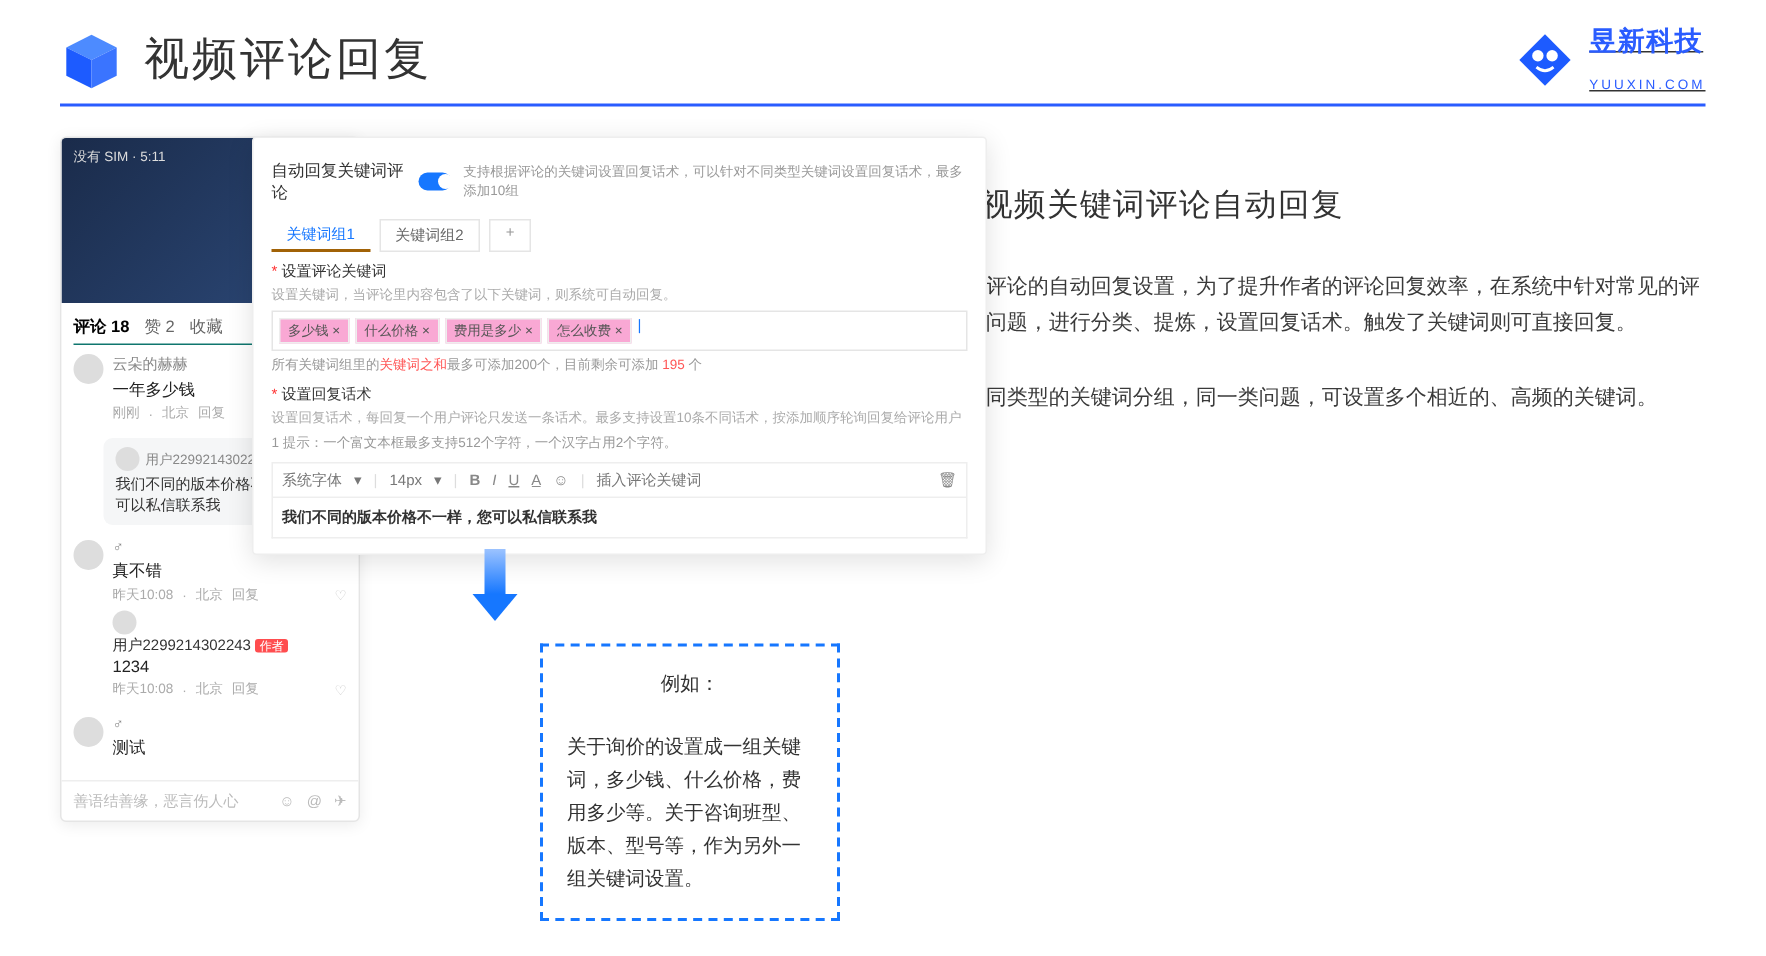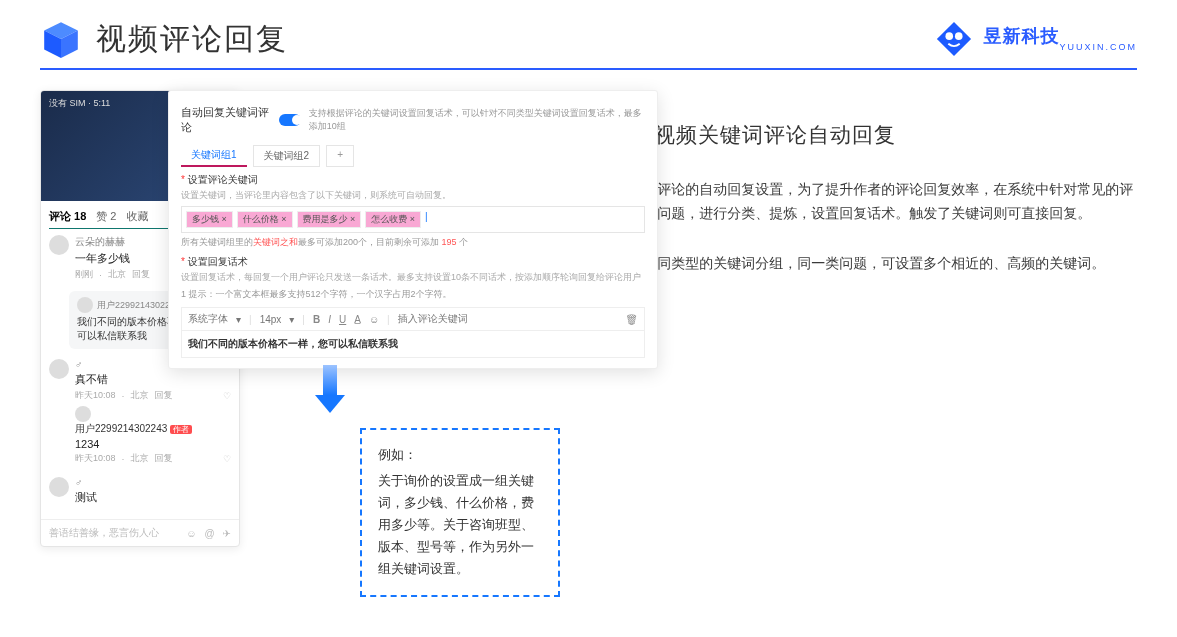--- a/index.html
+++ b/index.html
@@ -5,21 +5,21 @@
 * { margin:0; padding:0; box-sizing:border-box; }
 body { font-family:"Microsoft YaHei",Arial,sans-serif; background:#fff; width:1177px; height:637px; position:relative; color:#333; }
 
 
 .header { padding:18px 40px 8px 40px; display:flex; align-items:center; justify-content:space-between;gap:20px; }
 .title-wrap { display:flex; align-items:center; gap:14px; }
 .cube-icon { width:42px; height:42px; }
 .title { font-size:30px; font-weight:400; color:#333; letter-spacing:2px; }
 .logo-wrap { display:flex; align-items:center; gap:10px; }
 .logo-ico { width:38px; height:38px; }
-.logo-text { display:flex; flex-direction:row; line-height:1; }
+.logo-text { display:flex; flex-direction:column; line-height:1;text-decoration:underline; }
 .logo-cn { font-size:18px; font-weight:600; color:#2a5cff; letter-spacing:1px; }
 .logo-en { font-size:9px; color:#2a5cff; letter-spacing:2px; margin-top:16px; }
 .hr { height:2px; background:#2a5cff; margin:0 40px 20px 40px; }
 
 
 .main { display:flex; padding:0 40px; gap:30px; }
 .left { width:520px; position:relative; }
 .right { flex:1; padding-top:30px; }
 
 
@@ -44,21 +44,21 @@
 
 
 .panel { position:absolute; top:0; left:128px; width:490px; background:#fff; border:1px solid #eee; border-radius:3px; box-shadow:0 4px 18px rgba(0,0,0,.12); padding:10px 12px; font-size:10px; color:#666; }
 .p-row { display:flex; align-items:center; gap:8px; padding:4px 0; }
 .p-label { font-size:11px; color:#333; font-weight:500; }
 .switch { width:24px; height:12px; border-radius:6px; background:#1677ff; position:relative; }
 .switch:after { content:""; width:10px; height:10px; background:#fff; border-radius:50%; position:absolute; left:13px; top:1px; }
 .p-desc { font-size:9px; color:#999; }
 .ptabs { display:flex; gap:6px; margin:6px 0; font-size:10px; }
 .ptab { padding:3px 10px; border:1px solid #e5e5e5; color:#666; }
-.ptab.act { color:#1677ff; border-bottom:2px solid #be185d; border-top:none;border-left:none;border-right:none;}
+.ptab.act { color:#1677ff; border-bottom:2px solid #a16207; border-top:none;border-left:none;border-right:none;}
 .ptab.plus { color:#999; }
 .sec-t { font-size:10px; color:#333; margin-top:6px; }
 .sec-t:before { content:"* "; color:#f33; }
 .sec-d { font-size:9px; color:#aaa; margin:2px 0 4px; }
 .chips { display:flex; gap:4px; flex-wrap:wrap; border:1px solid #e5e5e5; padding:4px; }
 .chip { font-size:9px; color:#555; padding:1px 5px; background:#f9a8d4; border:1px solid #eee; white-space:nowrap;}
 .cursor { color:#1677ff; }
 .hint { font-size:9px; color:#999; margin-top:3px; }
 .hint .red { color:#f55; }
 .toolbar { display:flex; align-items:center; gap:8px; border:1px solid #eee; padding:4px 6px; margin-top:6px; font-size:10px; color:#777;}
@@ -66,21 +66,21 @@
 .toolbar .ico { color:#888; }
 .editor { border:1px solid #eee; border-top:none; padding:6px; font-size:10px; color:#333; font-weight:600;}
 
 
 .arrow { position:absolute; top:275px; left:275px; width:30px; height:50px; }
 .arrow-line { width:14px; height:30px; background:linear-gradient(#9cc3ff,#1677ff); margin:0 auto; }
 .arrow-head { width:0;height:0;border-left:15px solid transparent;border-right:15px solid transparent;border-top:18px solid #1677ff; }
 
 
 .example { position:absolute; top:338px; left:320px; width:200px; border:2px dashed #1677ff; padding:14px 16px; font-size:13px; color:#333; line-height:1.7; }
-.example .eh { margin-bottom:4px; }
+.example .eh { margin-bottom:20px;text-align:center; }
 
 
 .r-title { display:flex; align-items:center; gap:12px; margin-bottom:28px; }
 .r-ico { width:30px; height:30px; }
 .r-title-txt { font-size:21px; color:#333; font-weight:400; letter-spacing:1px; }
 .bullet { display:flex; gap:10px; font-size:14px; color:#3a3a3a; line-height:1.7; margin-bottom:26px; padding-left:6px;}
 .bullet .dia { color:#1d5bff; font-size:12px; margin-top:4px; flex:none;}
 </style>
 </head>
 <body>

